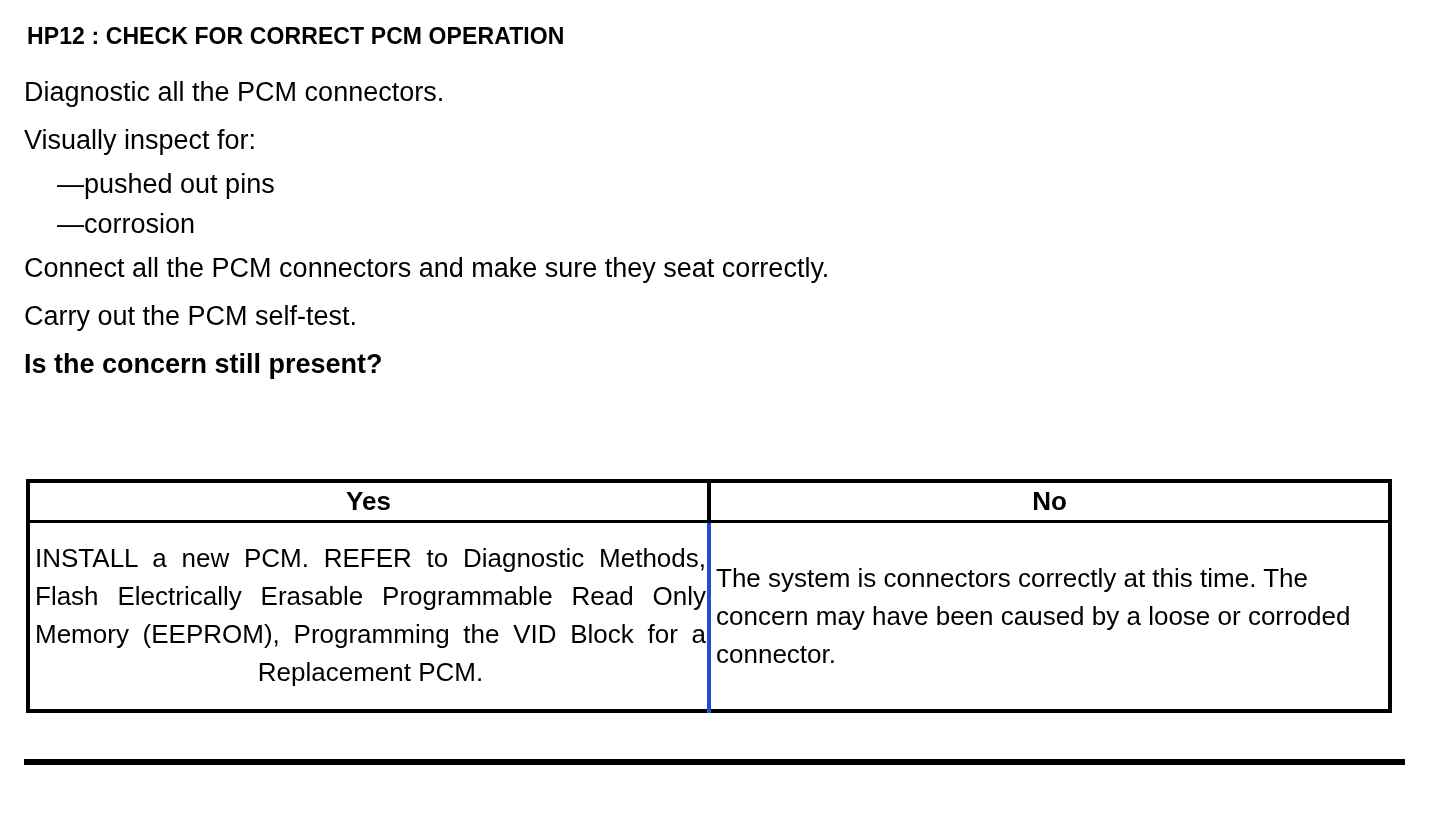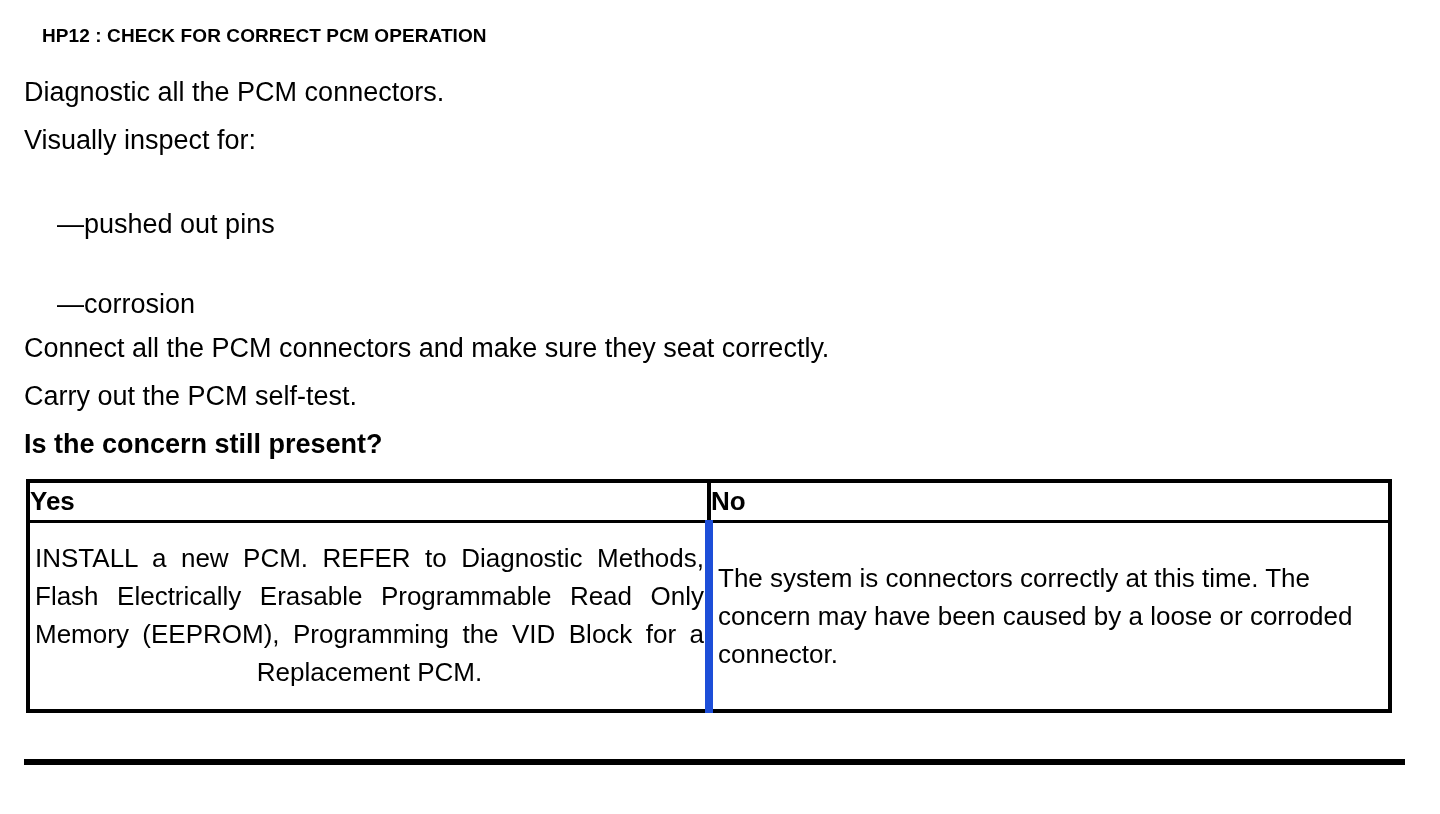--- a/index.html
+++ b/index.html
@@ -20,23 +20,23 @@
     position: absolute;
     left: 0;
     top: 0;
     width: 1440px;
     height: 814px;
   }
 
   
   .step-heading {
     position: absolute;
-    left: 42px;
+    left: 27px;
     top: 23px;
-    font-size: 19px;
+    font-size: 23px;
     font-weight: bold;
     letter-spacing: 0.1px;
     white-space: nowrap;
     line-height: 26px;
   }
 
   
   .instructions {
     position: absolute;
     left: 24px;
@@ -45,21 +45,20 @@
   }
   .instr-line {
     font-size: 27px;
     line-height: 48px;
     white-space: nowrap;
     font-weight: normal;
   }
   .instr-line.sub {
     line-height: 40px;
     padding-left: 33px;
-    margin-top: 40px;
   }
   .instr-line.bold {
     font-weight: bold;
   }
 
   
   .decision-table {
     position: absolute;
     left: 26px;
     top: 479px;
@@ -69,28 +68,28 @@
     border: 4px solid #000000;
   }
   .decision-table col.yes-col { width: 681px; }
   .decision-table col.no-col  { width: 681px; }
 
   .decision-table th {
     border-right: 4px solid #000000;
     border-bottom: 3px solid #000000;
     font-size: 26px;
     font-weight: bold;
-    text-align: left;
+    text-align: center;
     padding: 3px 0 4px 0;
     line-height: 30px;
   }
   .decision-table th:last-child { border-right: none; }
 
   .decision-table td {
-    border-right: 8px solid #1d4ed8;
+    border-right: 4px solid #1d4ed8;
     vertical-align: middle;
     font-size: 26px;
     line-height: 38px;
     padding: 0;
   }
   .decision-table td:last-child { border-right: none; }
 
   .cell-yes {
     height: 186px;
   }

